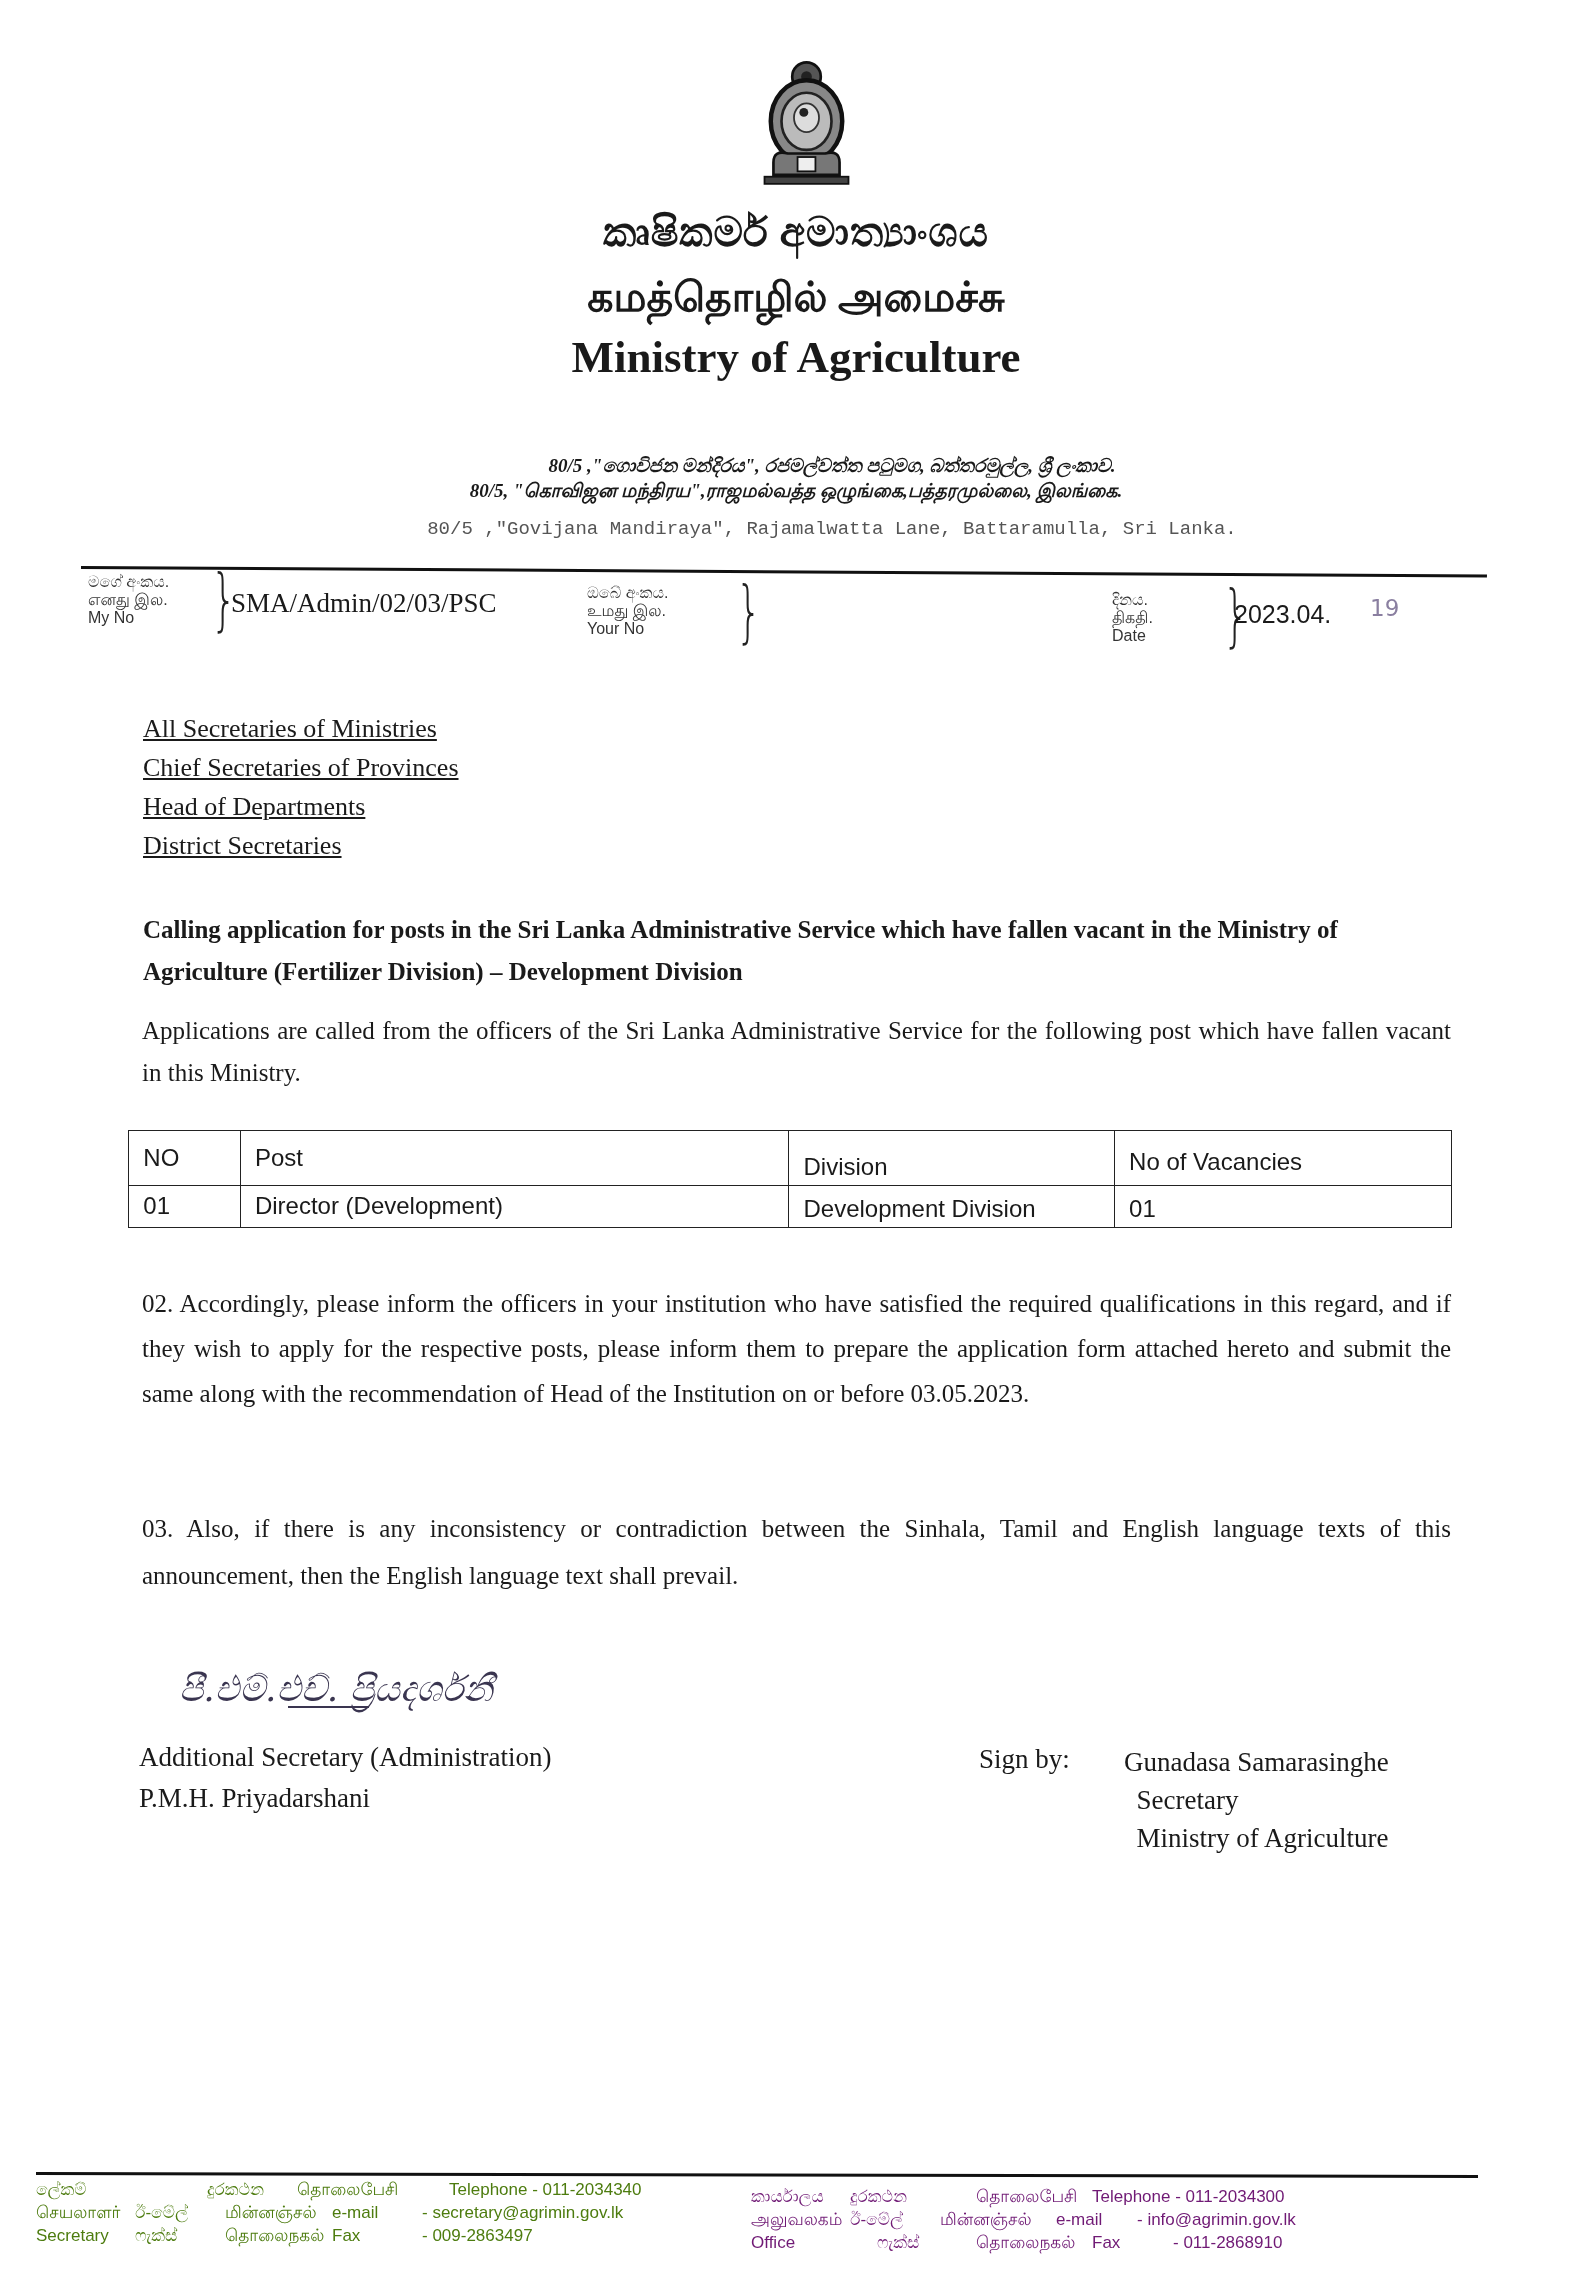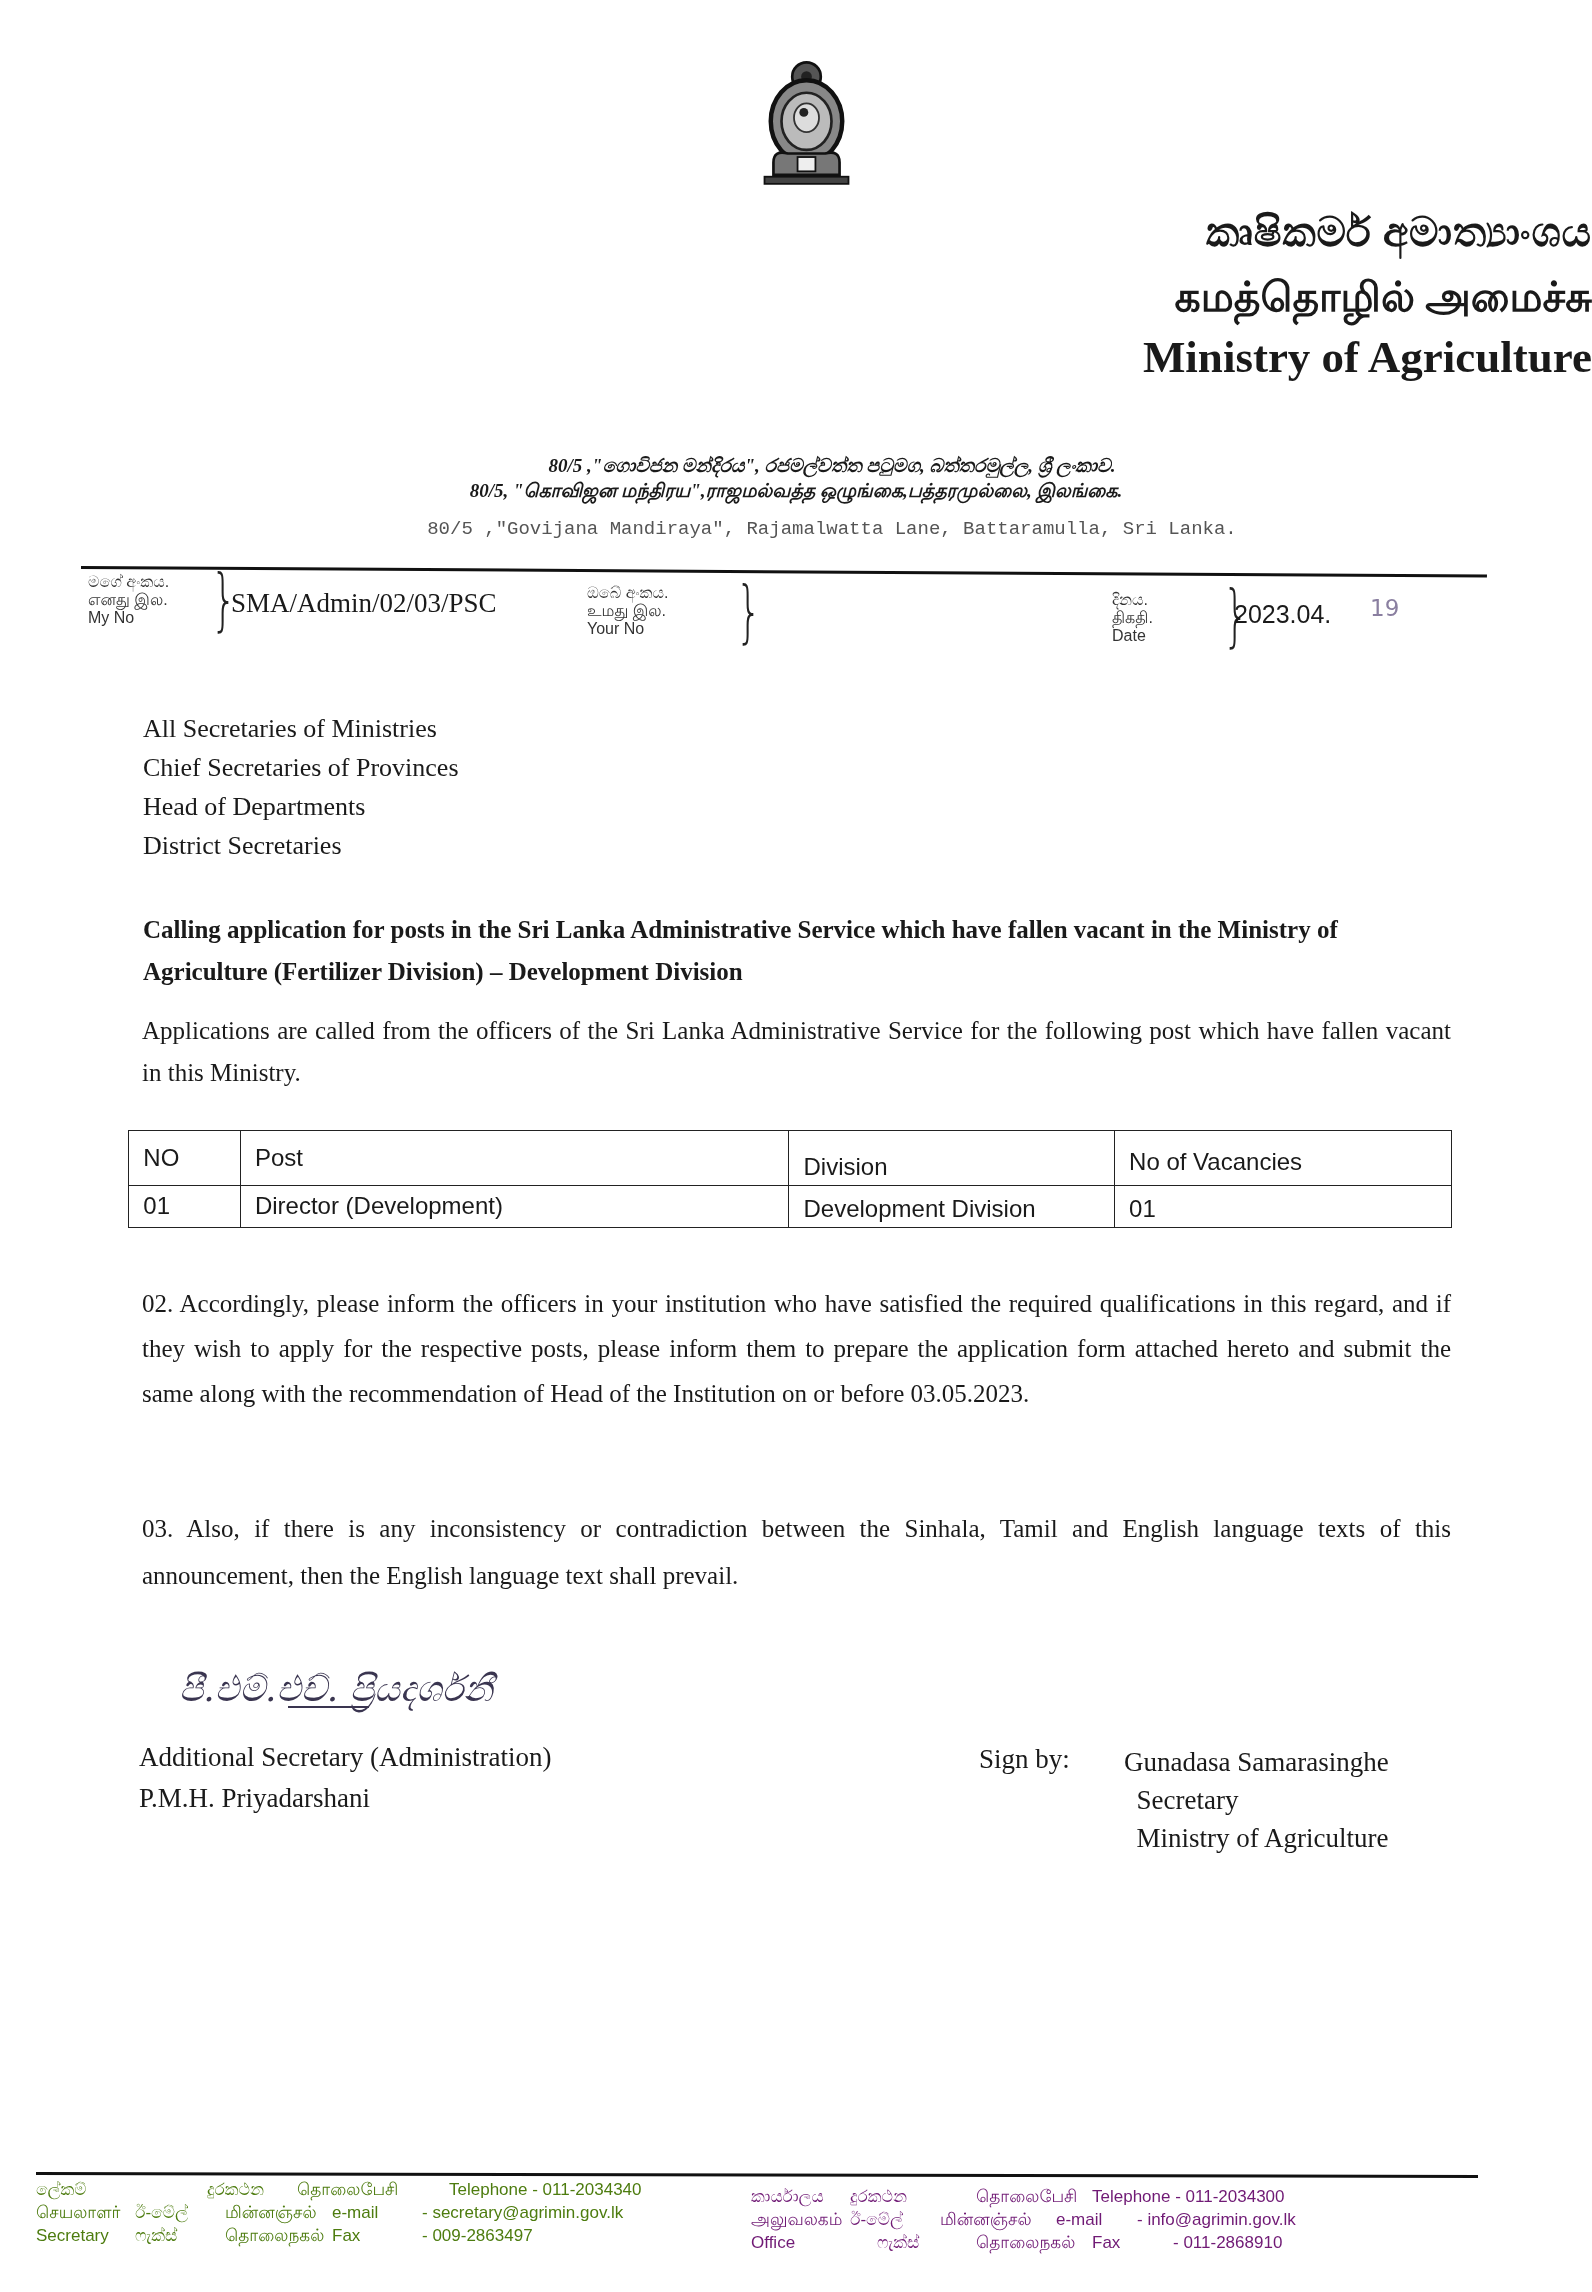--- a/index.html
+++ b/index.html
@@ -1,39 +1,39 @@
 <!DOCTYPE html>
 <html style="font-size:14.3px"><head>
 <meta charset="utf-8">
 <style>
   html, body { margin:0; padding:0; }
   body {
     width:1592px; height:2293px; background:#ffffff; position:relative; overflow:hidden;
     font-family:"Liberation Serif", "DejaVu Serif", serif; color:#1a1a1a;
   }
   .abs { position:absolute; }
-  .center { left:0; width:1592px; text-align:right; }
+  .center { left:0; width:1592px; text-align:center; }
 
   #emblem { left:757px; top:57px; width:99px; height:134px; }
   .title-si { top:208px; font-size:41px; font-weight:bold; letter-spacing:0.9px; }
   .title-ta { top:273px; font-size:41px; font-weight:bold; }
   .title-en { top:331px; font-size:45px; font-weight:bold; }
 
   .addr { font-size:19px; left:0; width:1592px; text-align:center; }
   .addr1 { top:455px; font-style:italic; font-weight:bold; padding-left:36px; }
   .addr2 { top:480px; font-style:italic; font-weight:bold; }
   .addr3 { top:518px; font-family:"Liberation Mono","DejaVu Sans Mono",monospace; color:#555; font-size:19px; padding-left:36px; }
 
   .rule-top { left:81px; top:566px; width:1406px; height:2.7px; background:#111; transform:rotate(0.35deg); transform-origin:left; }
 
   .ref-label { font-size:16px; line-height:18px; color:#333; font-family:"Liberation Sans", sans-serif; }
   .brace { font-size:68px; line-height:68px; font-weight:200; color:#222; font-family:"DejaVu Sans", sans-serif; transform:scaleX(0.6); }
   .ref-value { font-size:27px; }
 
-  .addressee { left:143px; font-size:26px; line-height:39px; }
+  .addressee { left:143px; font-size:26px; line-height:39px;text-decoration:underline; }
   .subject { left:143px; top:909px; width:1308px; font-size:25px; font-weight:bold; line-height:42px; }
   .para { left:142px; width:1309px; font-size:25px; line-height:42px; text-align:justify; }
 
   table.vac { border-collapse:collapse; font-family:"Liberation Sans","DejaVu Sans",sans-serif; font-size:24px; }
   table.vac td { border:1.8px solid #222; padding:1.8px 14.3px; height:32px; }
 
   .sig-scribble { left:179px; top:1668px; font-size:36px; font-style:italic; color:#3a3550; font-family:"DejaVu Serif", serif; }
   .sig-underline { left:288px; top:1706px; width:81px; height:1.8px; background:#3a3550; }
   .signer { font-size:27px; line-height:41px; }
 

